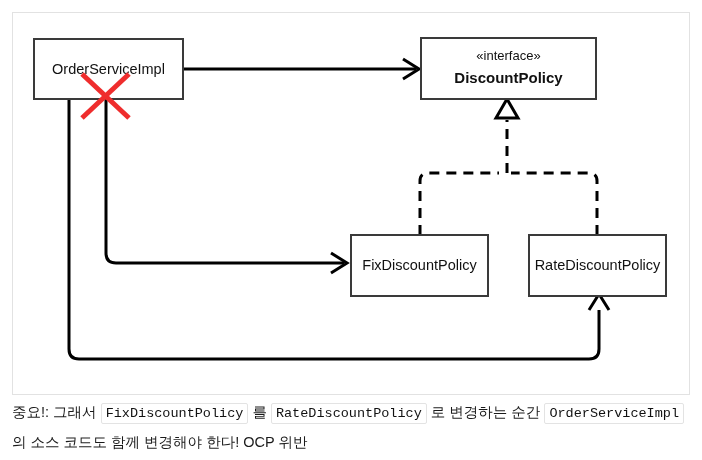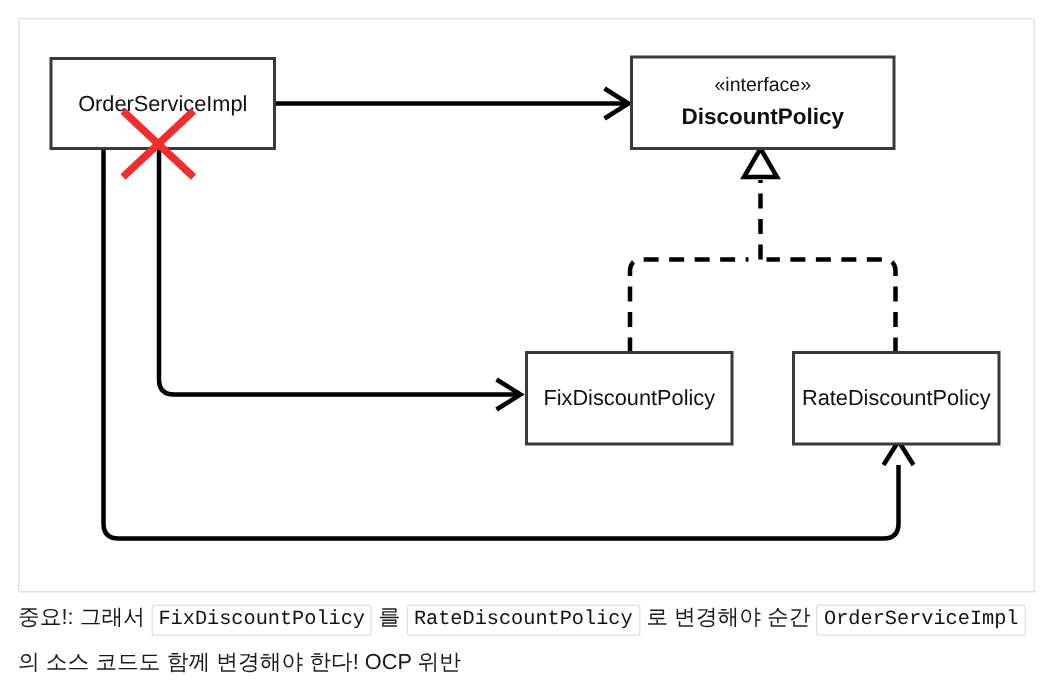--- a/index.html
+++ b/index.html
@@ -175,16 +175,16 @@
 
       <g>
         <line class="red-cross" x1="69" y1="61" x2="116" y2="105"></line>
         <line class="red-cross" x1="116" y1="61" x2="69" y2="105"></line>
       </g>
 
     </svg>
   </div>
 
   <div class="caption">
-    <span class="strong">중요!:</span><span> 그래서 </span><span class="code-chip">FixDiscountPolicy</span><span> 를 </span><span class="code-chip">RateDiscountPolicy</span><span> 로 변경해야 순간 </span><span class="code-chip">OrderServiceImpl</span><span> 의 소스 코드도 함께 변경해야 한다! </span><span class="strong">OCP 위반</span>
+    <span class="strong">중요!:</span><span> 그래서 </span><span class="code-chip">FixDiscountPolicy</span><span> 를 </span><span class="code-chip">RateDiscountPolicy</span><span> 로 변경하는 순간 </span><span class="code-chip">OrderServiceImpl</span><span> 의 소스 코드도 함께 변경해야 한다! </span><span class="strong">OCP 위반</span>
   </div>
 
 </div>
 
 </body></html>

